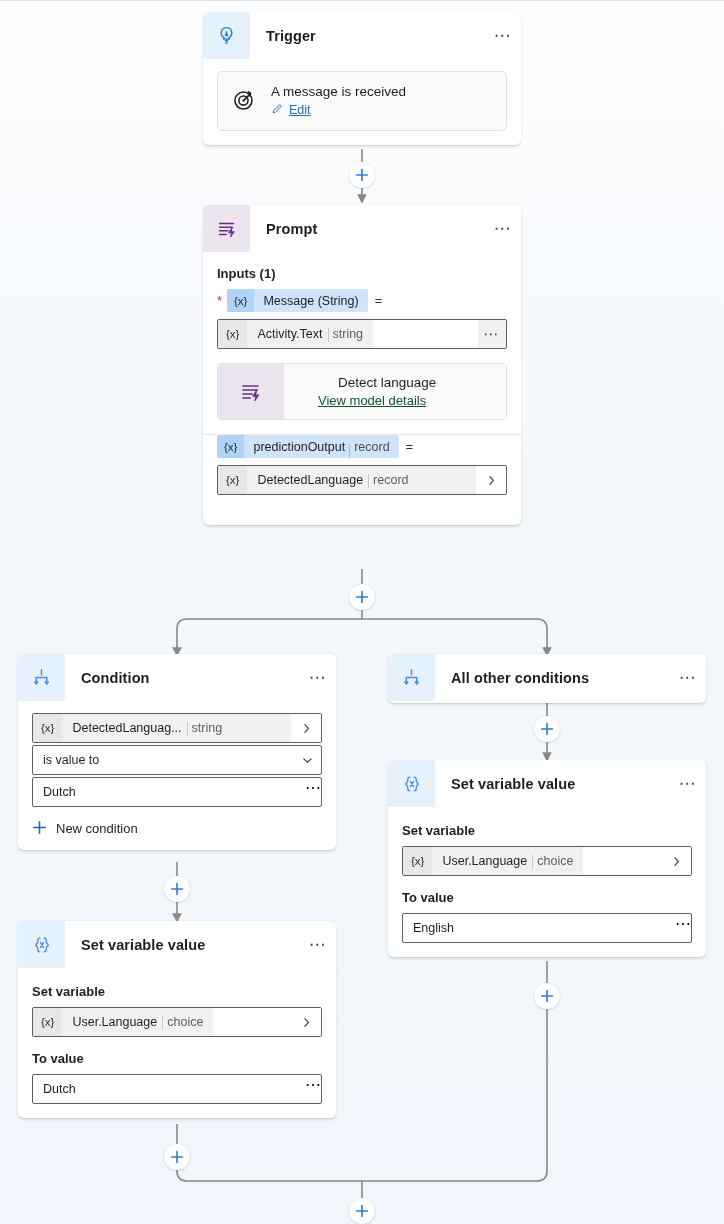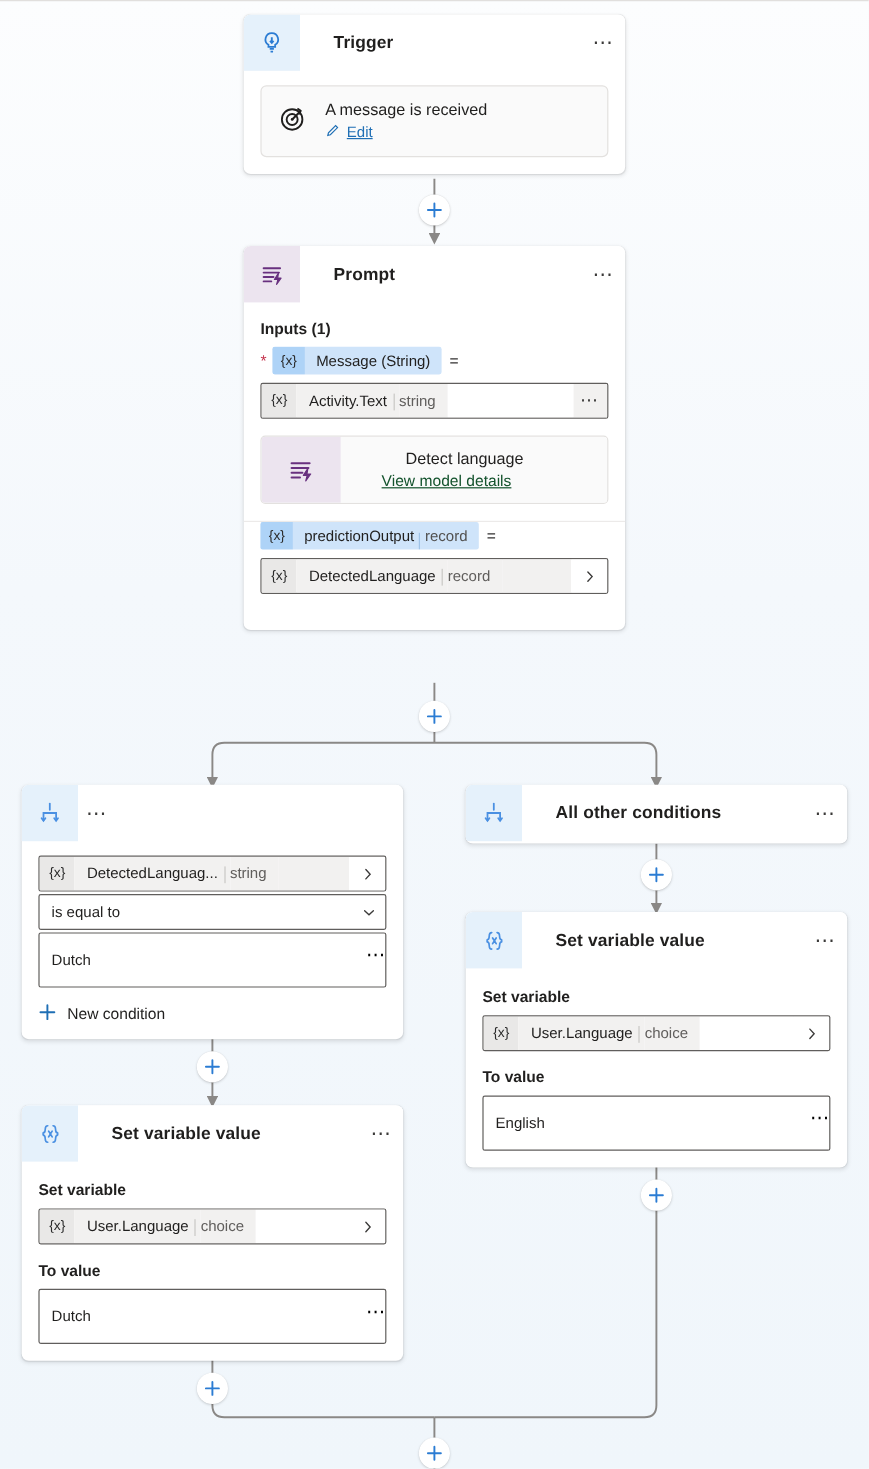--- a/index.html
+++ b/index.html
@@ -64,21 +64,21 @@
     align-self: stretch;
   }
   .head-icon.blue  { background: #e5f1fb; }
   .head-icon.purple{ background: #ece4ef; }
 
   .head-title {
     font-size: 14.5px;
     font-weight: 600;
     color: #201f1e;
     letter-spacing: .1px;
-    padding-left: 28px;
+    padding-left: 16px;
     flex: 1 1 auto;
     white-space: nowrap;
     overflow: hidden;
   }
 
   .head-more {
     width: 34px;
     height: 47px;
     flex: 0 0 34px;
     display: flex;
@@ -248,21 +248,21 @@
     cursor: pointer;
   }
 
   
   .textfield {
     display: flex;
     align-items: center;
     border: 1px solid #605e5c;
     border-radius: 2px;
     background: #ffffff;
-    height: 46px;
+    height: 30px;
     overflow: hidden;
   }
   .textfield .txt {
     flex: 1 1 auto;
     font-size: 12.5px;
     color: #201f1e;
     padding: 0 10px;
     white-space: nowrap;
     overflow: hidden;
   }
@@ -520,37 +520,38 @@
   <div class="node" style="left:18px; top:653px; width:318px;">
     <div class="node-head">
       <span class="head-icon blue">
         <svg width="21" height="21" viewBox="0 0 24 24" fill="none" stroke="#4a90e2" stroke-width="1.7" stroke-linecap="round">
           <path d="M12 3v6"></path>
           <path d="M6 19v-7h12v7"></path>
           <path d="M4.2 17 L6 19.4 L7.8 17"></path>
           <path d="M16.2 17 L18 19.4 L19.8 17"></path>
         </svg>
       </span>
+      <span class="head-title">Condition</span>
       <span class="head-more">⋯</span>
     </div>
     <div class="node-body" style="padding-top:12px;">
       <div class="field">
         <span class="tok">{x}</span>
         <span class="val">DetectedLanguag...</span>
         <span class="vtype">string</span>
         <span class="filler gray"></span>
         <span class="chev">
           <svg width="13" height="13" viewBox="0 0 16 16" fill="none" stroke="#3b3a39" stroke-width="1.4" stroke-linecap="round">
             <path d="M6 3.2 L10.4 8 L6 12.8"></path>
           </svg>
         </span>
       </div>
 
       <div class="dropdown" style="margin-top:2px;">
-        <span class="dtxt">is equal to</span>
+        <span class="dtxt">is value to</span>
         <span class="dchev">
           <svg width="13" height="13" viewBox="0 0 16 16" fill="none" stroke="#3b3a39" stroke-width="1.4" stroke-linecap="round">
             <path d="M3.5 6 L8 10.2 L12.5 6"></path>
           </svg>
         </span>
       </div>
 
       <div class="textfield" style="margin-top:2px;">
         <span class="txt">Dutch</span>
         <span class="trailing" style="height:28px;">⋯</span>

